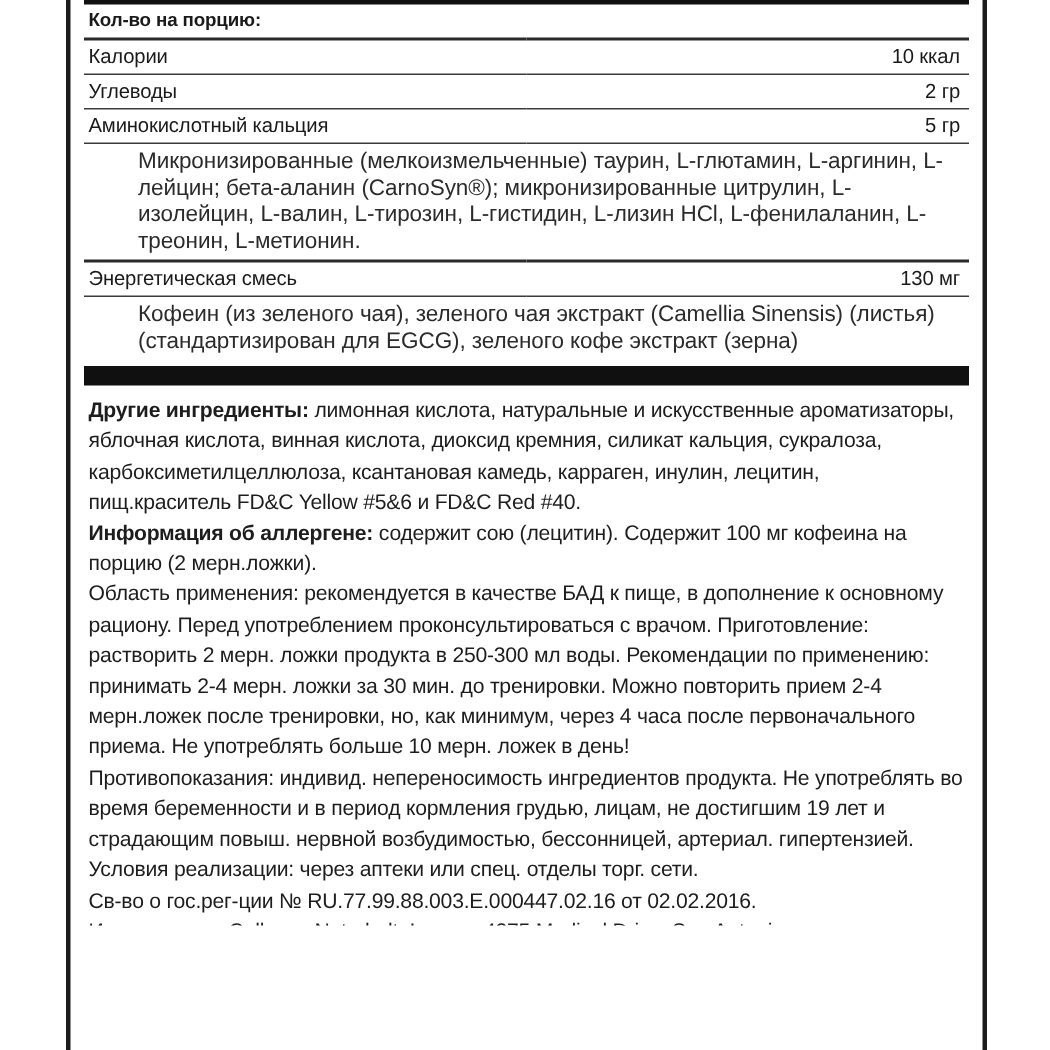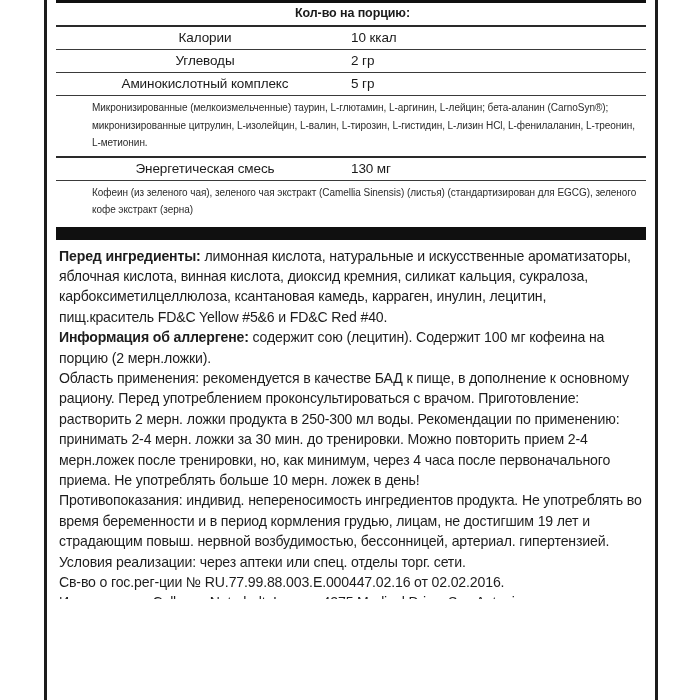--- a/index.html
+++ b/index.html
@@ -53,36 +53,35 @@
   }
 
   .row-rule-thin   { border-bottom: 1.5px solid #3a3a3a; }
   .row-rule-med    { border-bottom: 2.5px solid #2a2a2a; }
 
   .fr-label {
     font-size: 13.5px;
     line-height: 19px;
     padding: 1px 0 2px 3px !important;
     letter-spacing: -0.1px;
-    text-align: center;
   }
   .fr-label.bold { font-weight: normal; }
   .fr-label.serving { font-weight: bold; font-size: 12.5px; }
 
   .fr-value {
     font-size: 13.5px;
     line-height: 19px;
-    text-align: left;
+    text-align: right;
     padding: 1px 6px 2px 0 !important;
     width: 120px;
     letter-spacing: -0.1px;
   }
 
   .sub-ing {
-    font-size: 10px;
+    font-size: 15px;
     line-height: 17.5px;
     padding: 3px 6px 4px 36px !important;
     color: #2b2b2b;
     letter-spacing: -0.05px;
   }
 
   .mid-black-bar {
     height: 13px;
     background: #101010;
     margin: 4px 0 3px 0;
@@ -127,21 +126,21 @@
           <td class="fr-label bold">Калории</td>
           <td class="fr-value">10 ккал</td>
         </tr>
 
         <tr class="row-rule-thin">
           <td class="fr-label bold">Углеводы</td>
           <td class="fr-value">2 гр</td>
         </tr>
 
         <tr class="row-rule-thin">
-          <td class="fr-label bold">Аминокислотный комплекс</td>
+          <td class="fr-label bold">Аминокислотный кальция</td>
           <td class="fr-value">5 гр</td>
         </tr>
 
         <tr class="row-rule-med">
           <td class="sub-ing" colspan="2">Микронизированные (мелкоизмельченные) таурин, L-глютамин, L-аргинин, L-лейцин; бета-аланин (CarnoSyn®); микронизированные цитрулин, L-изолейцин, L-валин, L-тирозин, L-гистидин, L-лизин HCl, L-фенилаланин, L-треонин, L-метионин.</td>
         </tr>
 
         <tr class="row-rule-thin">
           <td class="fr-label bold">Энергетическая смесь</td>
           <td class="fr-value">130 мг</td>
@@ -149,21 +148,21 @@
 
         <tr>
           <td class="sub-ing" colspan="2">Кофеин (из зеленого чая), зеленого чая экстракт (Camellia Sinensis) (листья) (стандартизирован для EGCG), зеленого кофе экстракт (зерна)</td>
         </tr>
       </tbody>
     </table>
 
     <div class="mid-black-bar"></div>
 
     <div class="body-text">
-      <p><b>Перед ингредиенты:</b><span> лимонная кислота, натуральные и искусственные ароматизаторы, яблочная кислота, винная кислота, диоксид кремния, силикат кальция, сукралоза, карбоксиметилцеллюлоза, ксантановая камедь, карраген, инулин, лецитин, пищ.краситель FD&amp;C Yellow #5&amp;6 и FD&amp;C Red #40.</span></p>
+      <p><b>Другие ингредиенты:</b><span> лимонная кислота, натуральные и искусственные ароматизаторы, яблочная кислота, винная кислота, диоксид кремния, силикат кальция, сукралоза, карбоксиметилцеллюлоза, ксантановая камедь, карраген, инулин, лецитин, пищ.краситель FD&amp;C Yellow #5&amp;6 и FD&amp;C Red #40.</span></p>
 
       <p><b>Информация об аллергене:</b><span> содержит сою (лецитин). Содержит 100 мг кофеина на порцию (2 мерн.ложки).</span></p>
 
 
 
       <p>Область применения: рекомендуется в качестве БАД к пище, в дополнение к основному рациону. Перед употреблением проконсультироваться с врачом. Приготовление: растворить 2 мерн. ложки продукта в 250-300 мл воды. Рекомендации по применению: принимать 2-4 мерн. ложки за 30 мин. до тренировки. Можно повторить прием 2-4 мерн.ложек после тренировки, но, как минимум, через 4 часа после первоначального приема. Не употреблять больше 10 мерн. ложек в день!</p>
 
       <p>Противопоказания: индивид. непереносимость ингредиентов продукта. Не употреблять во время беременности и в период кормления грудью, лицам, не достигшим 19 лет и страдающим повыш. нервной возбудимостью, бессонницей, артериал. гипертензией.</p>
 
       <p>Условия реализации: через аптеки или спец. отделы торг. сети.</p>

